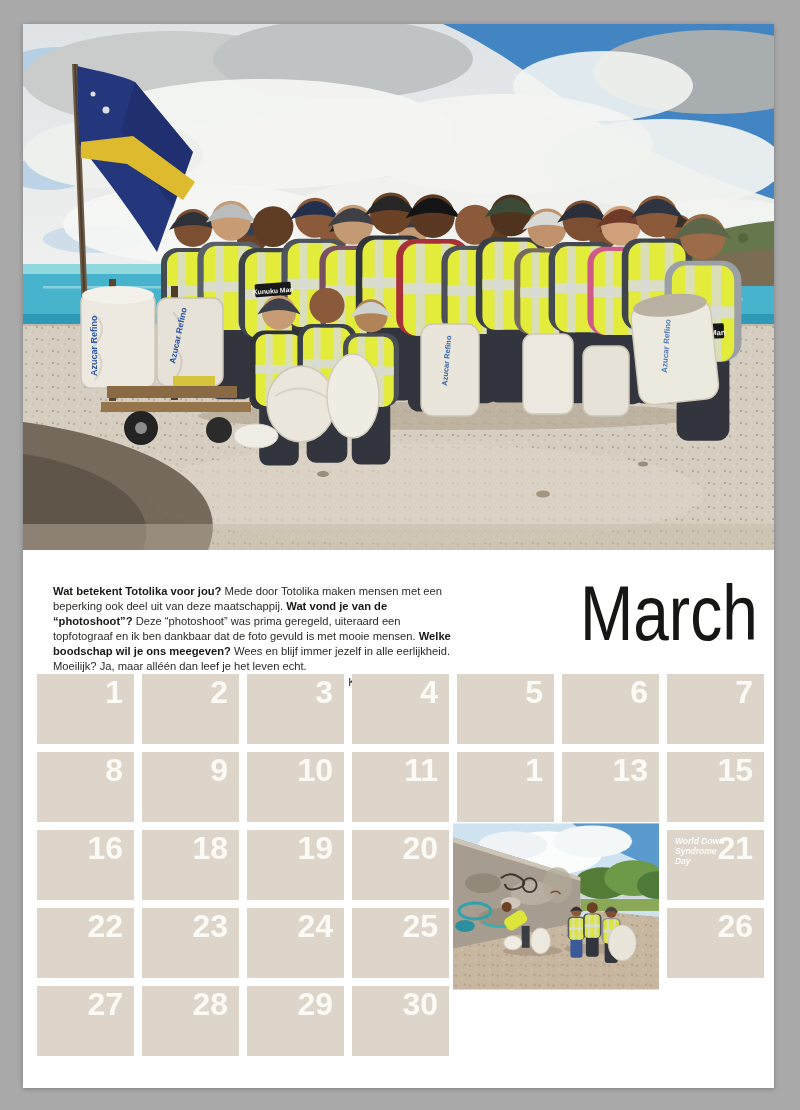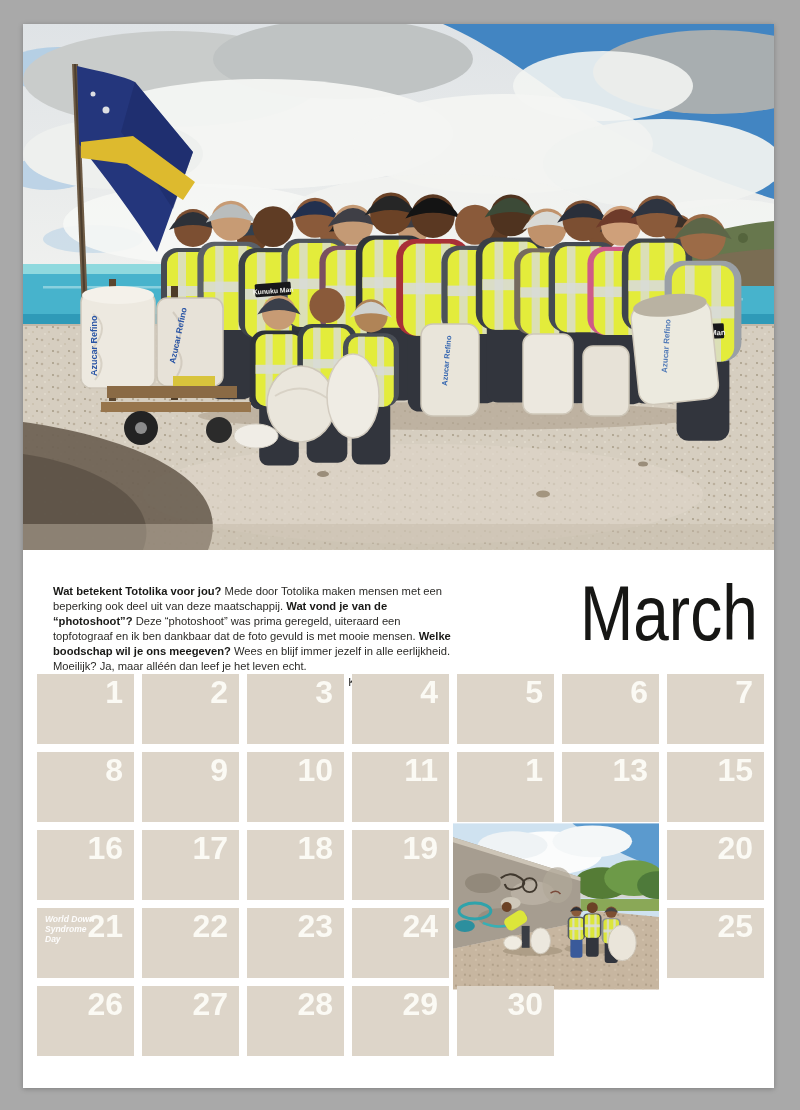--- a/index.html
+++ b/index.html
@@ -268,23 +268,20 @@
     <div class="cell">
         <span class="num">13</span>
       </div>
     <div class="cell">
         <span class="num">15</span>
       </div>
     <div class="cell">
         <span class="num">16</span>
       </div>
     <div class="cell">
-        <span class="num">17</span>
-      </div>
-    <div class="cell">
         <span class="num">18</span>
       </div>
 
     <div class="cal-photo-wrap">
       <svg width="206" height="167" viewBox="0 0 207 167" aria-hidden="true">
         <defs>
           <pattern id="grav2" width="14" height="10" patternUnits="userSpaceOnUse">
             <circle cx="3" cy="3" r="1" fill="#a8977f"></circle>
             <circle cx="9" cy="7" r="0.9" fill="#d8cab4"></circle>
             <circle cx="12" cy="2" r="0.8" fill="#8f8068"></circle>

